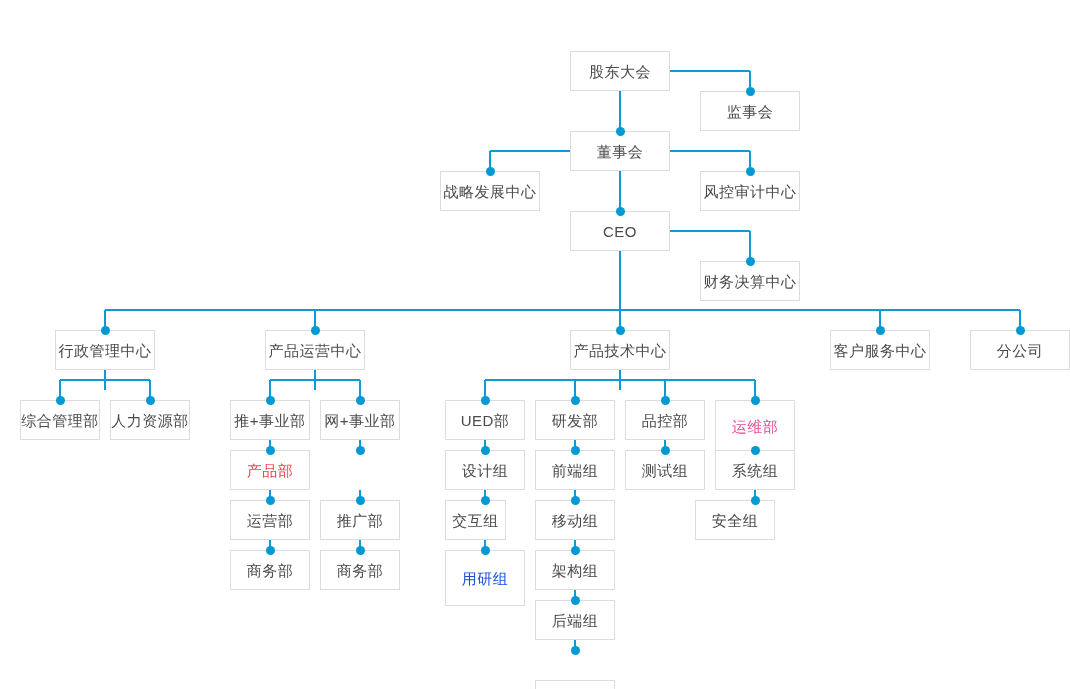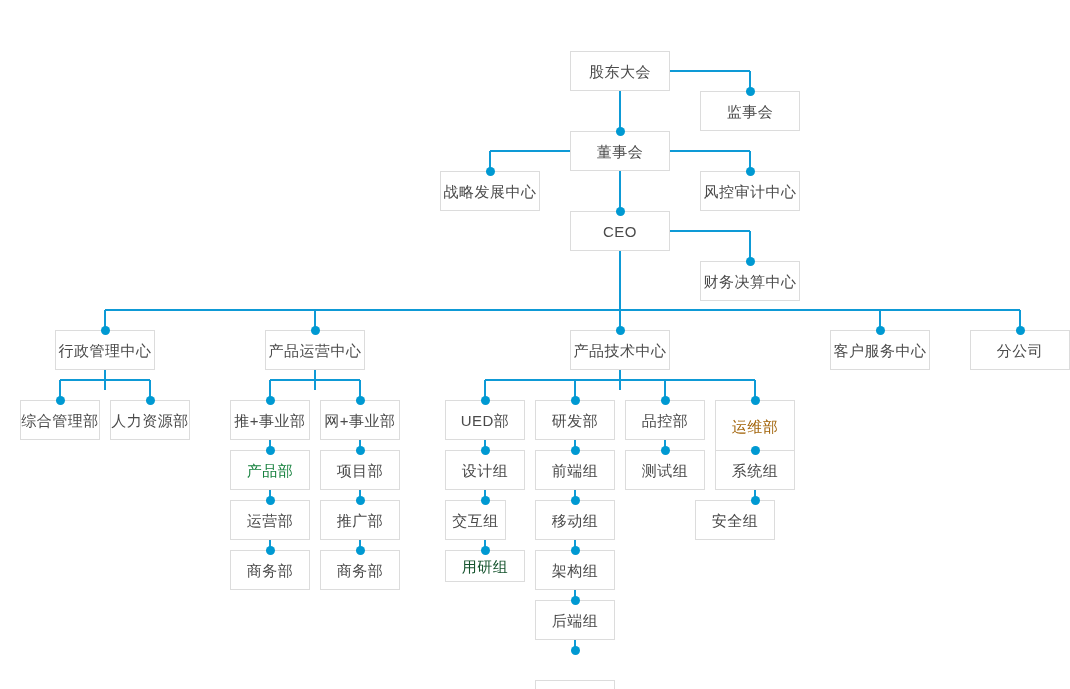--- a/index.html
+++ b/index.html
@@ -180,51 +180,48 @@
     </div>
     <div class="node-box" style="left: 20px; top: 400px; width: 80px; height: 40px; border-color: rgb(220, 220, 220); background: rgb(255, 255, 255); color: rgb(74, 74, 74);">
       <span class="node-label">综合管理部</span>
     </div>
     <div class="node-box" style="left: 110px; top: 400px; width: 80px; height: 40px; border-color: rgb(220, 220, 220); background: rgb(255, 255, 255); color: rgb(74, 74, 74);">
       <span class="node-label">人力资源部</span>
     </div>
     <div class="node-box" style="left: 230px; top: 400px; width: 80px; height: 40px; border-color: rgb(220, 220, 220); background: rgb(255, 255, 255); color: rgb(74, 74, 74);">
       <span class="node-label">推+事业部</span>
     </div>
-    <div class="node-box" style="left: 230px; top: 450px; width: 80px; height: 40px; border-color: rgb(220, 220, 220); background: rgb(255, 255, 255); color: #15803d;">
+    <div class="node-box" style="left: 230px; top: 450px; width: 80px; height: 40px; border-color: rgb(220, 220, 220); background: rgb(255, 255, 255); color: #ef4444;">
       <span class="node-label">产品部</span>
     </div>
     <div class="node-box" style="left: 230px; top: 500px; width: 80px; height: 40px; border-color: rgb(220, 220, 220); background: rgb(255, 255, 255); color: rgb(74, 74, 74);">
       <span class="node-label">运营部</span>
     </div>
     <div class="node-box" style="left: 230px; top: 550px; width: 80px; height: 40px; border-color: rgb(220, 220, 220); background: rgb(255, 255, 255); color: rgb(74, 74, 74);">
       <span class="node-label">商务部</span>
     </div>
     <div class="node-box" style="left: 320px; top: 400px; width: 80px; height: 40px; border-color: rgb(220, 220, 220); background: rgb(255, 255, 255); color: rgb(74, 74, 74);">
       <span class="node-label">网+事业部</span>
     </div>
-    <div class="node-box" style="left: 320px; top: 450px; width: 80px; height: 40px; border-color: rgb(220, 220, 220); background: rgb(255, 255, 255); color: rgb(74, 74, 74);">
-      <span class="node-label">项目部</span>
-    </div>
     <div class="node-box" style="left: 320px; top: 500px; width: 80px; height: 40px; border-color: rgb(220, 220, 220); background: rgb(255, 255, 255); color: rgb(74, 74, 74);">
       <span class="node-label">推广部</span>
     </div>
     <div class="node-box" style="left: 320px; top: 550px; width: 80px; height: 40px; border-color: rgb(220, 220, 220); background: rgb(255, 255, 255); color: rgb(74, 74, 74);">
       <span class="node-label">商务部</span>
     </div>
     <div class="node-box" style="left: 445px; top: 400px; width: 80px; height: 40px; border-color: rgb(220, 220, 220); background: rgb(255, 255, 255); color: rgb(74, 74, 74);">
       <span class="node-label">UED部</span>
     </div>
     <div class="node-box" style="left: 445px; top: 450px; width: 80px; height: 40px; border-color: rgb(220, 220, 220); background: rgb(255, 255, 255); color: rgb(74, 74, 74);">
       <span class="node-label">设计组</span>
     </div>
     <div class="node-box" style="left: 445px; top: 500px; width: 61px; height: 40px; border-color: rgb(220, 220, 220); background: rgb(255, 255, 255); color: rgb(74, 74, 74);">
       <span class="node-label">交互组</span>
     </div>
-    <div class="node-box" style="left: 445px; top: 550px; width: 80px; height: 32px; border-color: rgb(220, 220, 220); background: rgb(255, 255, 255); color: #14532d;">
+    <div class="node-box" style="left: 445px; top: 550px; width: 80px; height: 56px; border-color: rgb(220, 220, 220); background: rgb(255, 255, 255); color: #1d4ed8;">
       <span class="node-label">用研组</span>
     </div>
     <div class="node-box" style="left: 535px; top: 400px; width: 80px; height: 40px; border-color: rgb(220, 220, 220); background: rgb(255, 255, 255); color: rgb(74, 74, 74);">
       <span class="node-label">研发部</span>
     </div>
     <div class="node-box" style="left: 535px; top: 450px; width: 80px; height: 40px; border-color: rgb(220, 220, 220); background: rgb(255, 255, 255); color: rgb(74, 74, 74);">
       <span class="node-label">前端组</span>
     </div>
     <div class="node-box" style="left: 535px; top: 500px; width: 80px; height: 40px; border-color: rgb(220, 220, 220); background: rgb(255, 255, 255); color: rgb(74, 74, 74);">
       <span class="node-label">移动组</span>
@@ -237,21 +234,21 @@
     </div>
     <div class="node-box" style="left: 535px; top: 650px; width: 80px; height: 40px; border-color: rgb(220, 220, 220); background: rgb(255, 255, 255); color: rgb(74, 74, 74); margin-top: 30px;">
       <span class="node-label">数据组</span>
     </div>
     <div class="node-box" style="left: 625px; top: 400px; width: 80px; height: 40px; border-color: rgb(220, 220, 220); background: rgb(255, 255, 255); color: rgb(74, 74, 74);">
       <span class="node-label">品控部</span>
     </div>
     <div class="node-box" style="left: 625px; top: 450px; width: 80px; height: 40px; border-color: rgb(220, 220, 220); background: rgb(255, 255, 255); color: rgb(74, 74, 74);">
       <span class="node-label">测试组</span>
     </div>
-    <div class="node-box" style="left: 715px; top: 400px; width: 80px; height: 52px; border-color: rgb(220, 220, 220); background: rgb(255, 255, 255); color: #a16207;">
+    <div class="node-box" style="left: 715px; top: 400px; width: 80px; height: 52px; border-color: rgb(220, 220, 220); background: rgb(255, 255, 255); color: #ec4899;">
       <span class="node-label">运维部</span>
     </div>
     <div class="node-box" style="left: 715px; top: 450px; width: 80px; height: 40px; border-color: rgb(220, 220, 220); background: rgb(255, 255, 255); color: rgb(74, 74, 74);">
       <span class="node-label">系统组</span>
     </div>
     <div class="node-box" style="left: 695px; top: 500px; width: 80px; height: 40px; border-color: rgb(220, 220, 220); background: rgb(255, 255, 255); color: rgb(74, 74, 74);">
       <span class="node-label">安全组</span>
     </div>
   </div>
 

